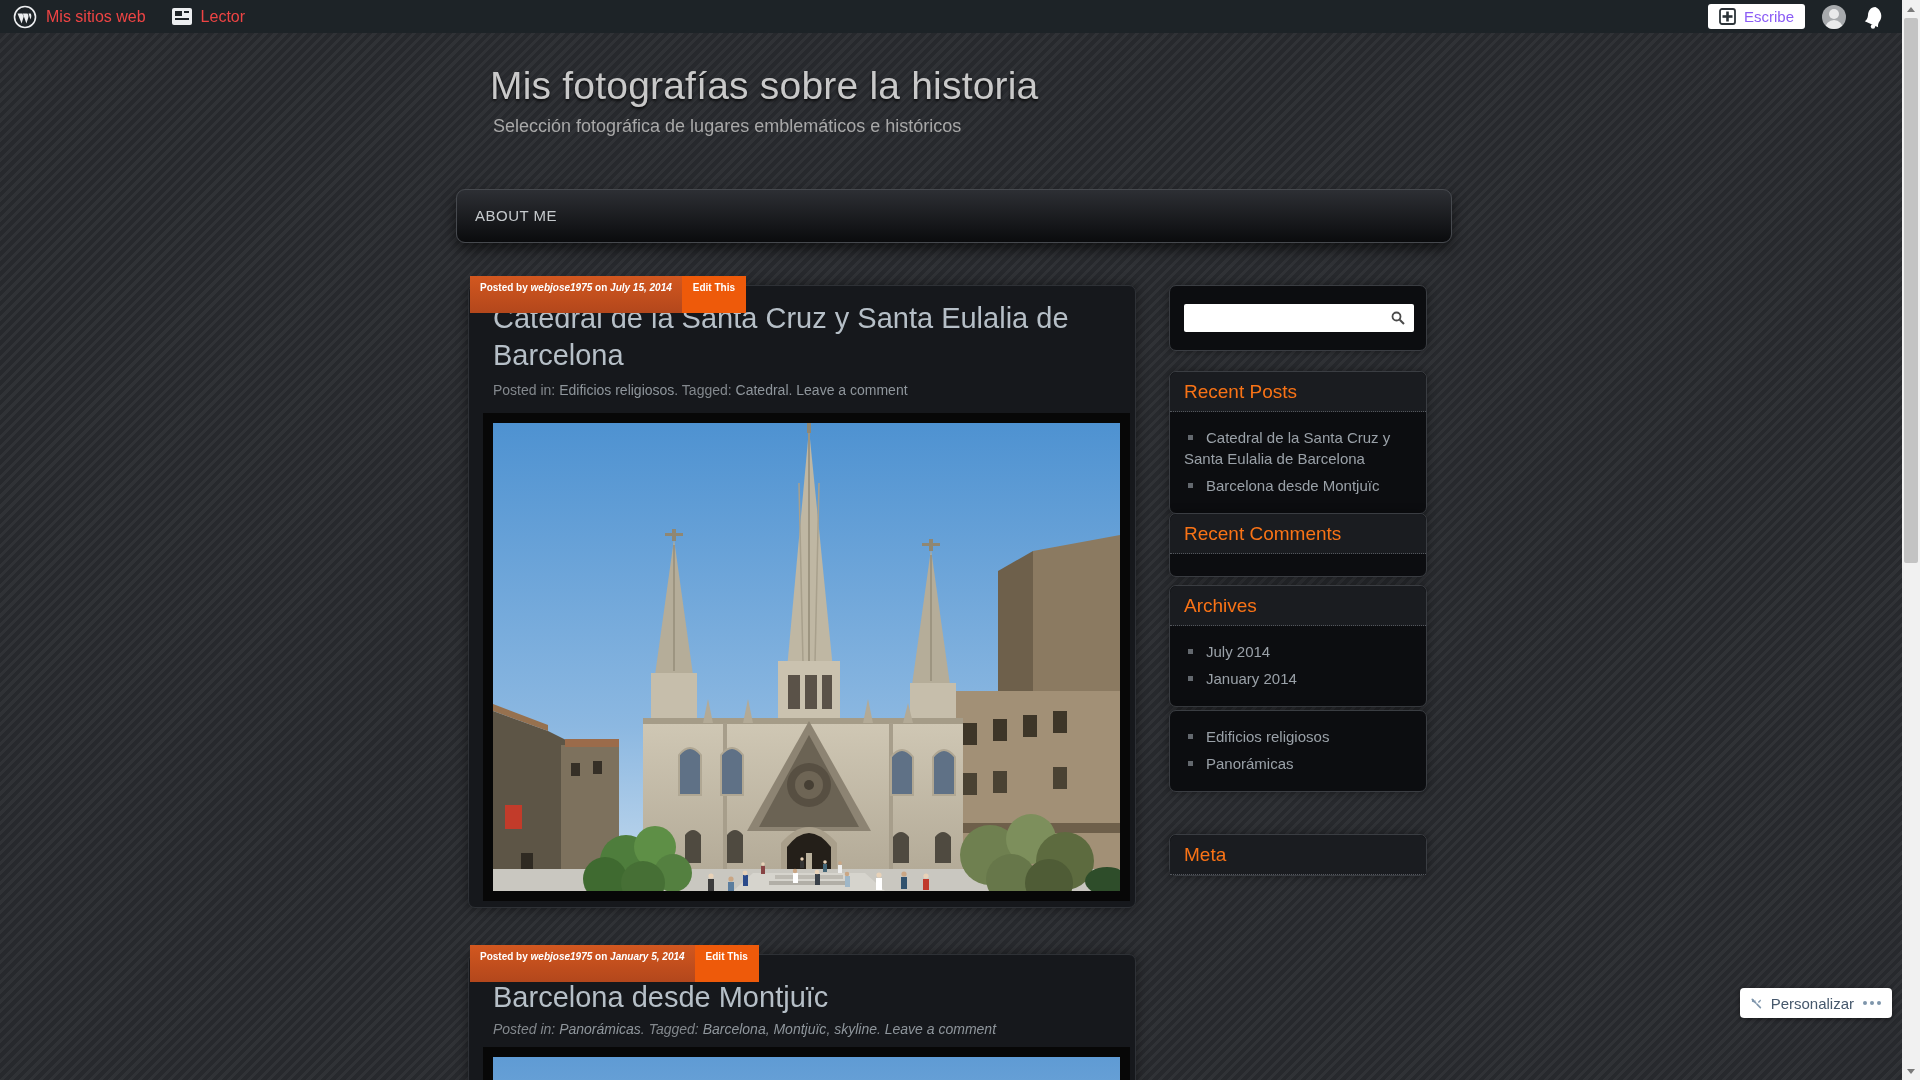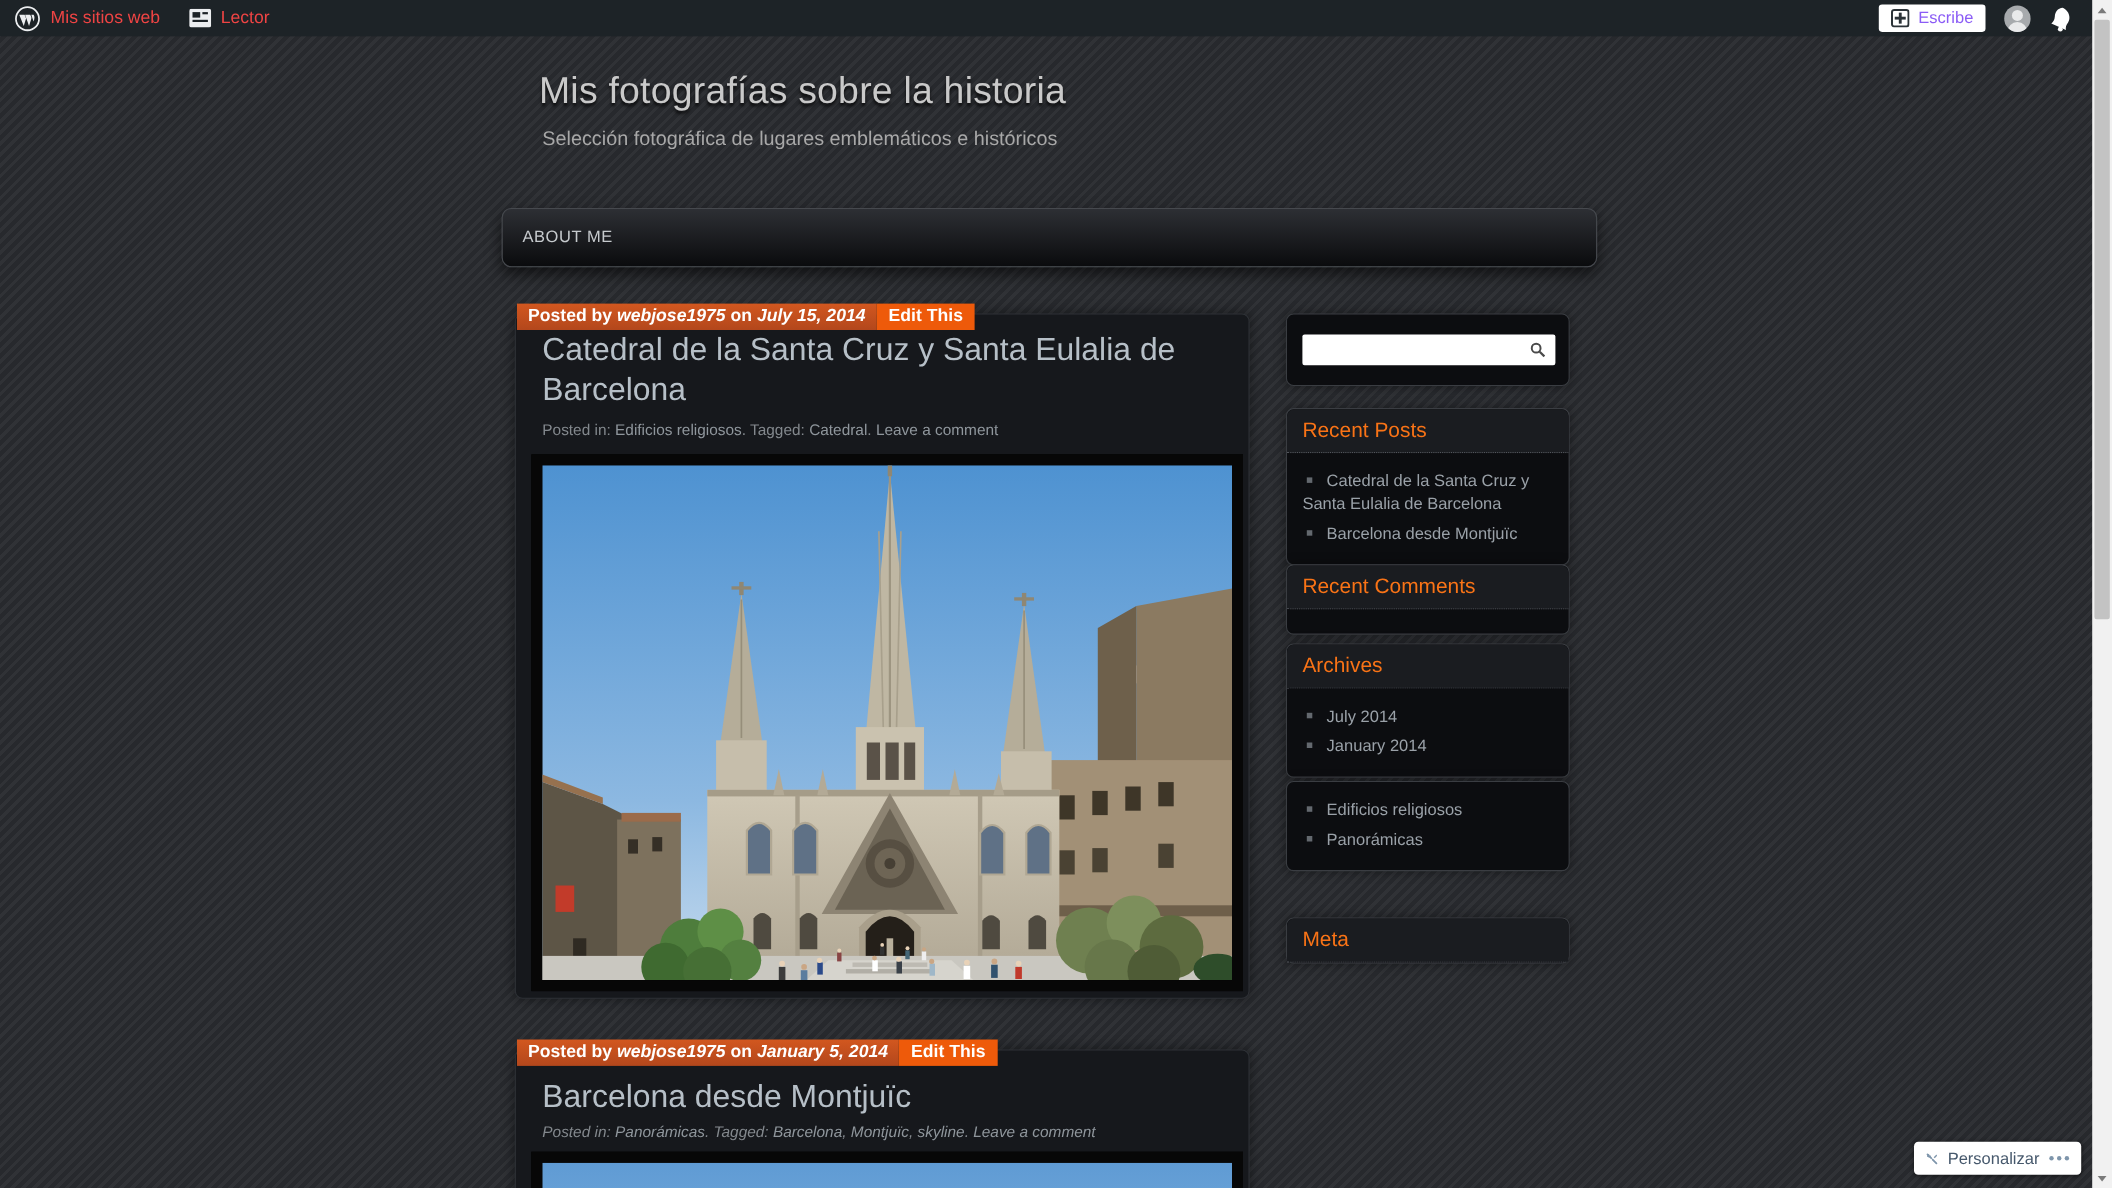--- a/index.html
+++ b/index.html
@@ -26,42 +26,42 @@
     height:25px; padding:0 11px; border-radius:3px; font-size:15px; cursor:pointer;
   }
   .avatar {
     width:24px; height:24px; border-radius:50%; background:#a7aaad; overflow:hidden; position:relative; cursor:pointer;
   }
   .avatar::before { content:''; position:absolute; width:10px; height:10px; border-radius:50%; background:#e9eaeb; left:7px; top:4px; }
   .avatar::after  { content:''; position:absolute; width:18px; height:12px; border-radius:9px 9px 0 0; background:#e9eaeb; left:3px; top:15px; }
 
   
   .site-title {
-    position:absolute; left:490px; top:64px; font-size:34px; color:#c9c9c9;
+    position:absolute; left:490px; top:64px; font-size:39px; color:#c9c9c9;
     text-shadow:0 2px 3px rgba(0,0,0,.8); letter-spacing:.2px; cursor:pointer; z-index:5;
   }
   .tagline { position:absolute; left:493px; top:116px; font-size:18px; color:#a8a8a8; z-index:5; }
 
   
   .navbar {
     position:absolute; left:456px; top:189px; width:996px; height:54px; border-radius:9px;
     background:linear-gradient(#2d2f34,#0a0b0d); border:1px solid #46494e;
     box-shadow:0 6px 14px rgba(0,0,0,.6); display:flex; align-items:center; z-index:4;
   }
   .nav-item { color:#c6cacd; font-size:15px; letter-spacing:.5px; padding:0 18px; height:54px; line-height:54px; cursor:pointer; }
 
   
   .panel {
     position:absolute; background:#16181c; border:1px solid #2e3136; border-radius:7px;
     box-shadow:0 0 12px rgba(0,0,0,.45); z-index:3;
   }
   #post1 { left:468px; top:285px; width:668px; height:623px; }
   #post2 { left:468px; top:954px; width:668px; height:260px; }
 
-  .ribbon { position:absolute; display:flex; height:24px; z-index:8; font-size:16px; font-weight:bold; color:#fff;justify-content:flex-end; }
+  .ribbon { position:absolute; display:flex; height:37px; z-index:8; font-size:10px; font-weight:bold; color:#fff;justify-content:flex-end; }
   #ribbon1 { left:470px; top:276px; }
   #ribbon2 { left:470px; top:945px; }
   .ribbon-main { background:linear-gradient(#d2571f,#b3471c); line-height:23px; padding:0 10px; white-space:pre; }
   .ribbon-main i { font-style:italic; }
   .ribbon-edit { background:#ee5a0a; line-height:23px; padding:0 11px; cursor:pointer; }
 
   .post-title {
     position:absolute; left:24px; width:624px; font-size:29px; line-height:37px;
     color:#b6bfc7; font-weight:normal; cursor:pointer;
   }
@@ -102,21 +102,21 @@
 
   #w-recent-posts { top:371px; }
   #w-recent-comments { top:513px; }
   #w-recent-comments .widget-body { height:22px; padding:0; }
   #w-archives { top:585px; }
   #w-categories { top:710px; }
   #w-meta { top:834px; }
 
   
   .customize-btn {
-    position:absolute; left:1740px; top:1038px; width:152px; height:30px; background:#fff;
+    position:absolute; left:1740px; top:988px; width:152px; height:30px; background:#fff;
     border-radius:4px; box-shadow:0 1px 4px rgba(0,0,0,.5); display:flex; align-items:center;
     gap:9px; padding:0 11px; z-index:20; cursor:pointer;
   }
   .customize-btn .label { font-size:15px; color:#46586c; }
   .dots { margin-left:auto; display:flex; gap:3px; }
   .dots i { width:4px; height:4px; border-radius:50%; background:#7e95ab; }
 
   
   .scrollbar { position:absolute; right:0; top:0; width:18px; height:1080px; background:#f1f1f1; z-index:70; }
   .sb-btn { position:absolute; left:0; width:18px; height:18px; display:flex; align-items:center; justify-content:center; }

